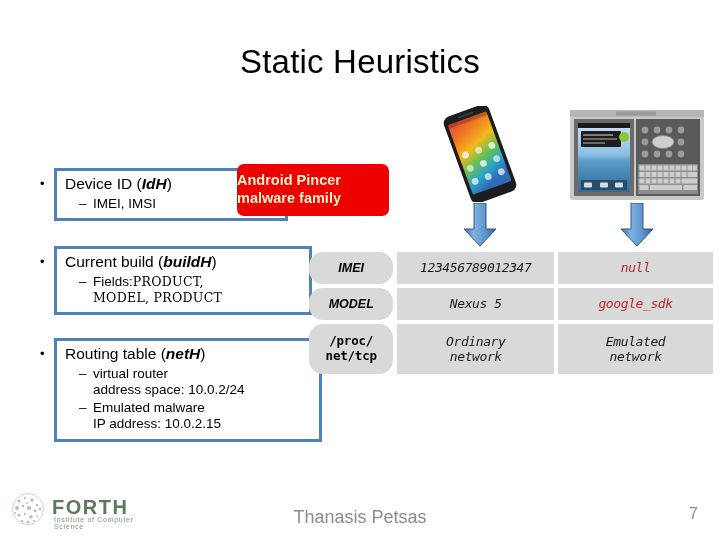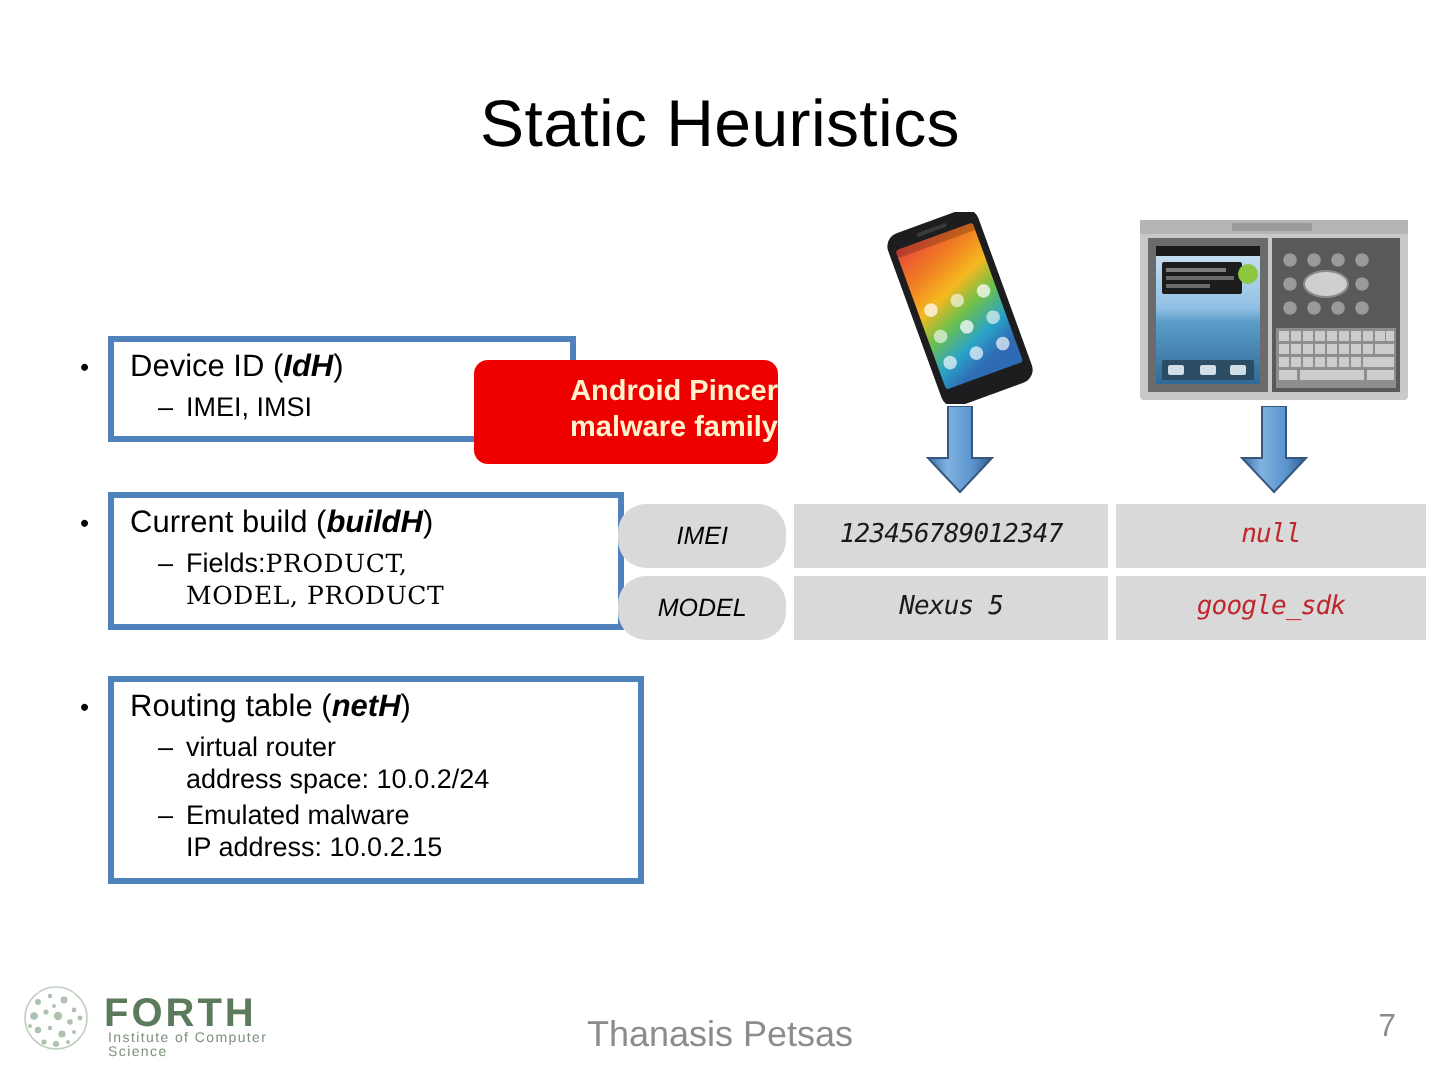--- a/index.html
+++ b/index.html
@@ -94,32 +94,32 @@
   #bullet-1 .callout-box { width: 234px; }
   #bullet-2 { left: 0px;  top: 78px;  width: 272px; }
   #bullet-2 .callout-box { width: 258px; }
   #bullet-3 { left: 0px;  top: 170px; width: 282px; }
   #bullet-3 .callout-box { width: 268px; }
 
   
   #malware-callout {
     position: absolute;
     left: 237px;
-    top: 180px;
+    top: 164px;
     width: 152px;
     height: 52px;
     background: #ef0000;
     border-radius: 7px;
     color: #fff2cc;
     font-size: 14.5px;
     font-weight: bold;
     line-height: 1.22;
     display: flex;
     flex-direction: column;
-    align-items: flex-end;
+    align-items: flex-start;
     justify-content: center;
     text-align: center;
   }
 
   
   .device-slot {
     position: absolute;
   }
   #phone-image {
     left: 434px;
@@ -149,21 +149,21 @@
   #comparison-table td {
     background: #d9d9d9;
     text-align: center;
     vertical-align: middle;
     padding: 3px 2px;
     line-height: 1.18;
   }
   td.col-label {
     width: 82px;
     font-size: 12.5px;
-    font-weight: normal;
+    font-weight: bold;
     font-style: italic;
     border-radius: 14px;
   }
   td.col-label.mono {
     font-family: "DejaVu Sans Mono", "Liberation Mono", monospace;
     font-style: normal;
     font-size: 12.5px;
     letter-spacing: -0.2px;
   }
   td.col-val {
@@ -390,20 +390,34 @@
     <tr class="row-short">
       <td class="col-label">IMEI</td>
       <td class="col-val dark">123456789012347</td>
       <td class="col-val red">null</td>
     </tr>
     <tr class="row-short">
       <td class="col-label">MODEL</td>
       <td class="col-val dark">Nexus 5</td>
       <td class="col-val red">google_sdk</td>
     </tr>
+    <tr class="row-tall">
+      <td class="col-label mono">
+        <span>/proc/</span><br>
+        <span>net/tcp</span>
+      </td>
+      <td class="col-val dark">
+        <span>Ordinary</span><br>
+        <span>network</span>
+      </td>
+      <td class="col-val dark">
+        <span>Emulated</span><br>
+        <span>network</span>
+      </td>
+    </tr>
   </tbody>
 </table>
 
 <div id="footer-author">Thanasis Petsas</div>
 <div id="page-number">7</div>
 
 <div id="forth-logo">
   <svg viewBox="0 0 150 36" width="150" height="36">
     <g opacity="0.55" fill="#6f8f6f">
       <circle cx="22" cy="17" r="15.5" fill="none" stroke="#8aa88a" stroke-width="0.8"></circle>

